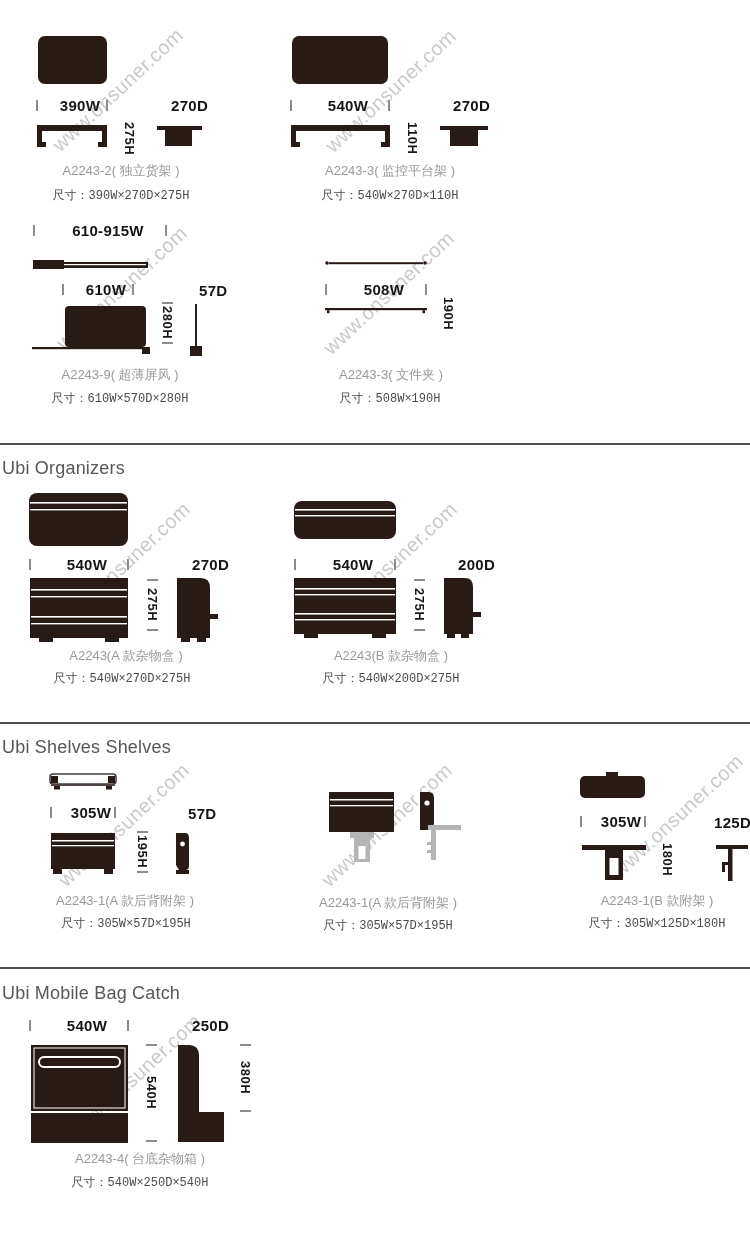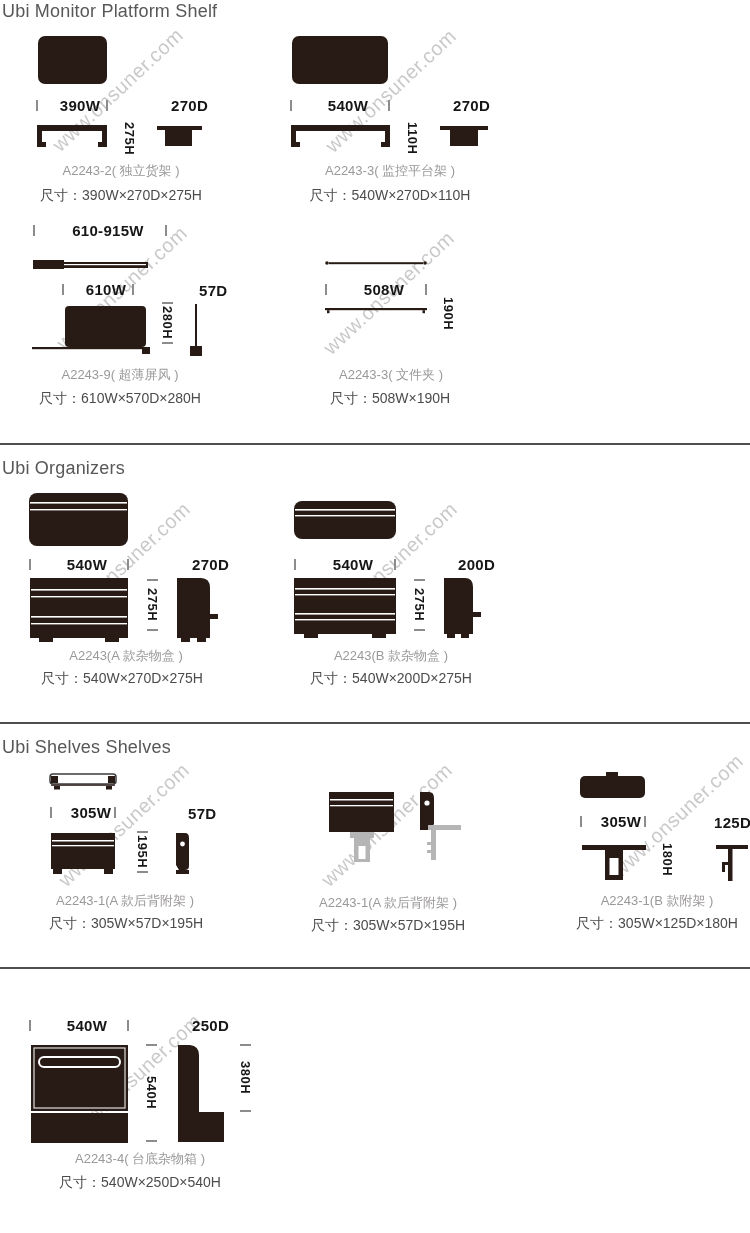--- a/index.html
+++ b/index.html
@@ -11,21 +11,21 @@
       transform:translate(-50%,-50%) rotate(-43deg);letter-spacing:.5px;}
   .dim-row{position:absolute;display:flex;align-items:center;justify-content:space-between;height:15px;}
   .tick{width:2px;height:11px;background:#8c8c8c;}
   .lbl,.dim-free{font-size:15px;font-weight:bold;color:#161616;letter-spacing:.3px;margin-left:16px;}
   .dim-free{position:absolute;white-space:nowrap;}
   .vdim{position:absolute;display:flex;flex-direction:column;align-items:center;
         justify-content:space-between;width:15px;}
   .vlbl{writing-mode:vertical-rl;font-size:13px;font-weight:bold;color:#161616;letter-spacing:.5px;}
   .hdash{width:11px;height:2px;background:#8c8c8c;flex:0 0 auto;}
   .pname{position:absolute;transform:translateX(-50%);font-size:13px;color:#9b9898;white-space:nowrap;}
-  .psize{position:absolute;transform:translateX(-50%);font-size:14px;color:#4d4b4b;white-space:nowrap;}
+  .psize{position:absolute;transform:translateX(-50%);font-size:12px;color:#4d4b4b;white-space:nowrap;font-family:Liberation Mono, monospace;}
   .shape{position:absolute;}
   .shape .d{fill:#281b16;}
   .shape .w{fill:#ffffff;}
   .shape .g{fill:#b5b5b5;}
   .box{position:absolute;background:#281b16;}
 </style>
 </head>
 <body>
 
 <div class="page">
@@ -34,21 +34,20 @@
   <div class="wm" style="left:391px;top:91px">www.onsuner.com</div>
   <div class="wm" style="left:122px;top:288px">www.onsuner.com</div>
   <div class="wm" style="left:389px;top:293px">www.onsuner.com</div>
   <div class="wm" style="left:125px;top:564px">www.onsuner.com</div>
   <div class="wm" style="left:392px;top:564px">www.onsuner.com</div>
   <div class="wm" style="left:124px;top:825px">www.onsuner.com</div>
   <div class="wm" style="left:387px;top:825px">www.onsuner.com</div>
   <div class="wm" style="left:678px;top:816px">www.onsuner.com</div>
   <div class="wm" style="left:136px;top:1076px">www.onsuner.com</div>
 
-  <div class="sec-title" style="top:1px">Ubi Monitor Platform Shelf</div>
 
   <div class="box" style="left:38px;top:36px;width:69px;height:48px;border-radius:7px"></div>
   <div class="dim-row" style="left:36px;top:98px;width:72px">
     <span class="tick"></span>
     <span class="lbl">390W</span>
     <span class="tick"></span>
   </div>
   <div class="dim-row" style="left:155px;top:98px;width:48px">
     <span class="tick"></span>
     <span class="lbl">270D</span>
@@ -312,20 +311,21 @@
     <rect class="d" x="0" y="0" width="32" height="4"></rect>
       <rect class="d" x="12" y="4" width="4.5" height="32"></rect>
     <rect class="d" x="6" y="17" width="6" height="3"></rect>
       <rect class="d" x="6" y="20" width="3" height="7"></rect>
   </svg>
   <div class="pname" style="left:657px;top:892px">A2243-1(B 款附架 )</div>
   <div class="psize" style="left:657px;top:915px">尺寸：305W×125D×180H</div>
 
   <div class="divider" style="top:967px"></div>
 
+  <div class="sec-title" style="top:983px">Ubi Mobile Bag Catch</div>
 
   <div class="dim-row" style="left:29px;top:1018px;width:100px">
     <span class="tick"></span>
     <span class="lbl">540W</span>
     <span class="tick"></span>
   </div>
   <div class="dim-row" style="left:176px;top:1018px;width:48px">
     <span class="tick"></span>
     <span class="lbl">250D</span>
     <span class="tick"></span>

